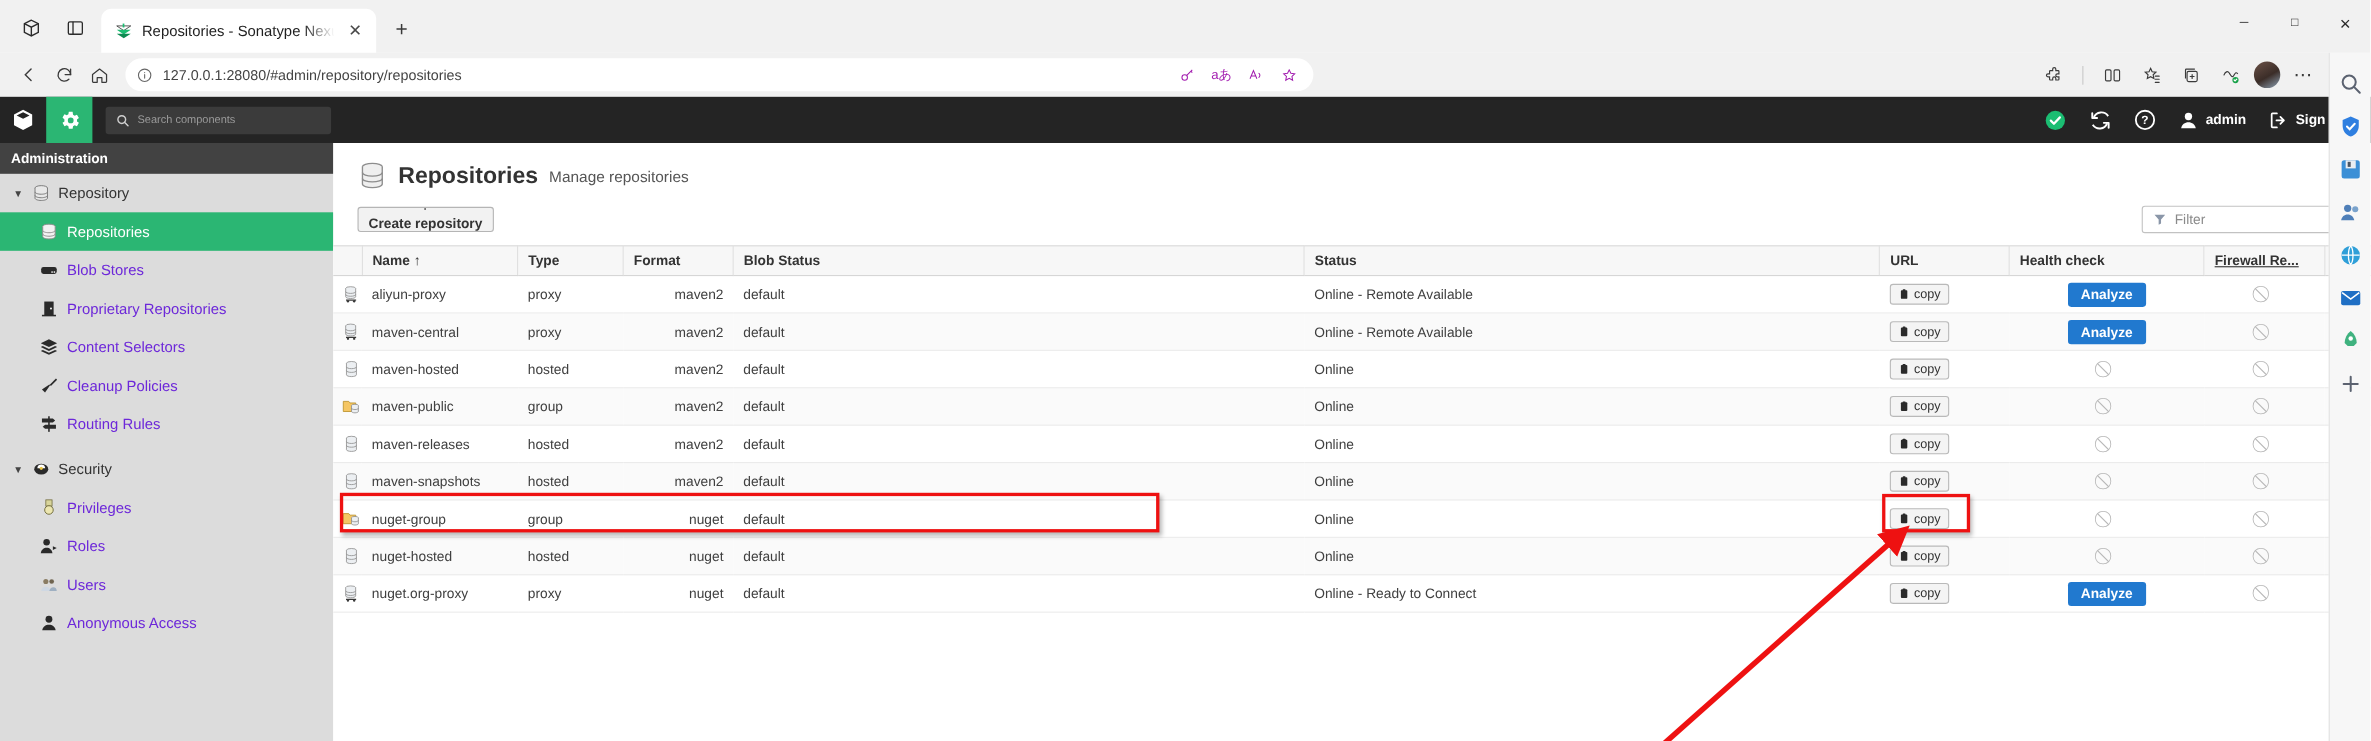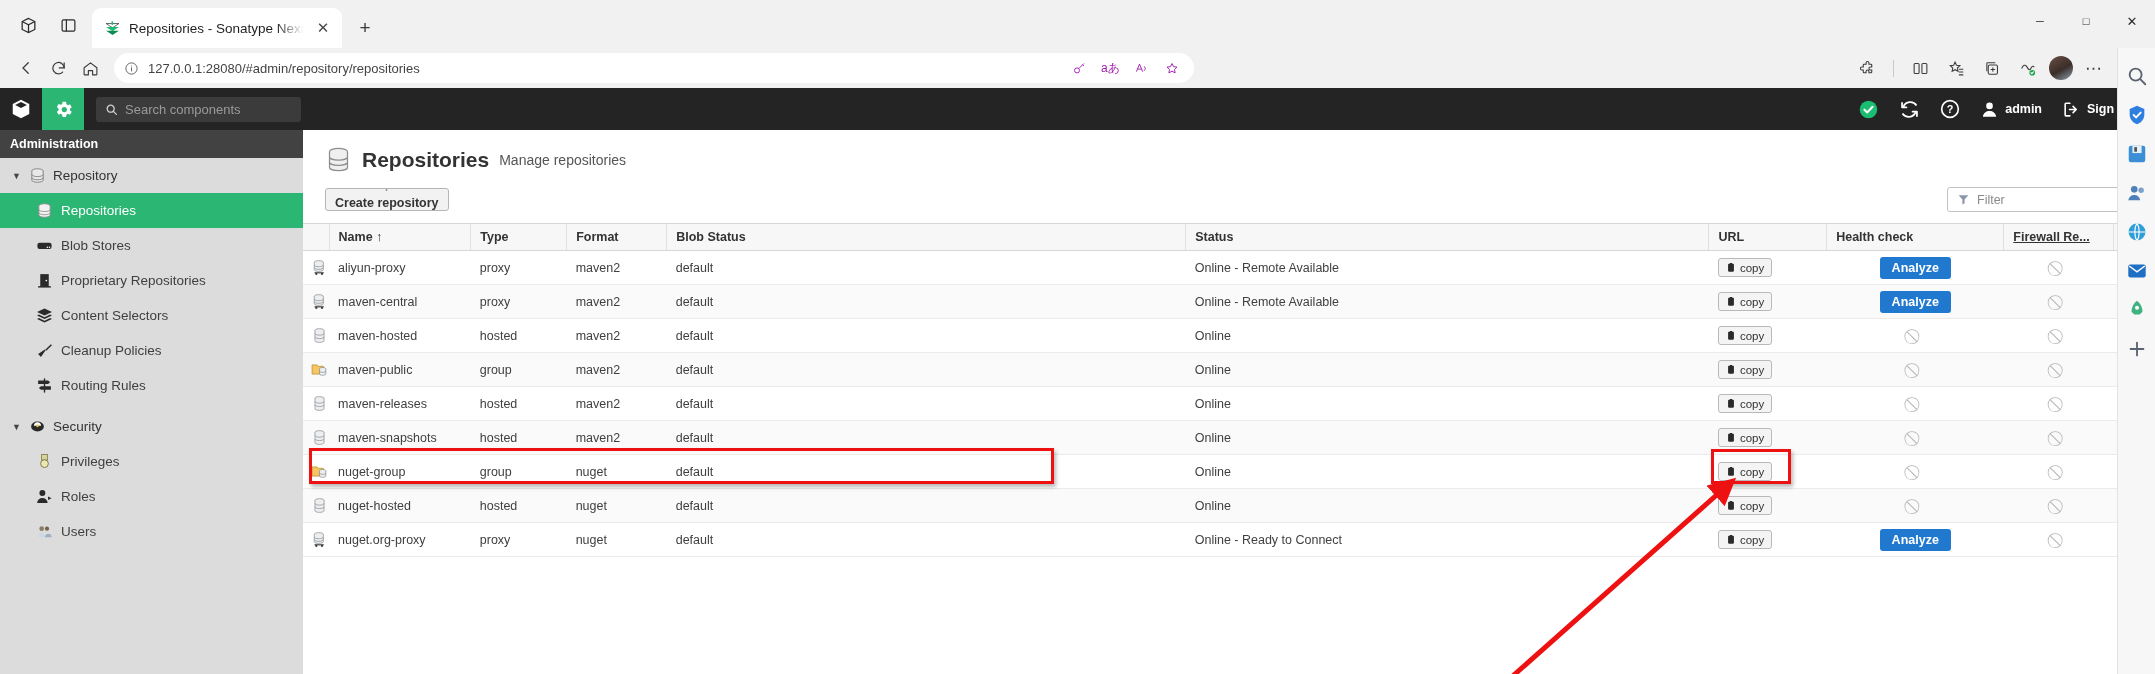--- a/index.html
+++ b/index.html
@@ -110,21 +110,21 @@
   .nx-navbtn {
     width: 42px; height: 42px; display: flex;
     align-items: center; justify-content: center;
   }
   .nx-navbtn.active { background: #2bb673; }
   .nx-search {
     width: 205px; height: 25px; background: #3b3b3b; border-radius: 3px;
     display: flex; align-items: center; gap: 7px; padding: 0 9px;
     margin-left: 12px;
   }
-  .nx-search-ph { font-size: 13px; color: #9a9a9a; }
+  .nx-search-ph { font-size: 10px; color: #9a9a9a; }
   .nx-header-right {
     margin-left: auto; display: flex; align-items: center;
     gap: 20px; padding-right: 18px;
   }
   .nx-hitem {
     display: flex; align-items: center; gap: 6px;
     color: #ffffff; font-size: 12.5px; font-weight: bold;
   }
 
   
@@ -139,21 +139,21 @@
     font-size: 12.5px; font-weight: bold;
     display: flex; align-items: center; padding-left: 10px;
   }
   .nx-group {
     height: 35px; display: flex; align-items: center; gap: 7px;
     padding-left: 12px; color: #333333; font-size: 13.5px;
   }
   .nx-caret { font-size: 9px; color: #444; width: 10px; }
   .nx-item {
     height: 35px; display: flex; align-items: center; gap: 8px;
-    padding-left: 36px; color: #404040; font-size: 13.5px;
+    padding-left: 36px; color: #6d28d9; font-size: 13.5px;
   }
   .nx-item.selected { background: #2bb673; color: #ffffff; }
   .ico { width: 17px; height: 17px; flex-shrink: 0; display:block; }
 
   
   .nx-main { flex: 1; background: #ffffff; position: relative; min-width: 0; }
 
   .page-head {
     display: flex; align-items: center; gap: 10px;
     padding: 16px 0 14px 22px;
@@ -188,21 +188,21 @@
   }
   .grid thead th.first-col { border-right: 1px solid #e0e0e0; width: 24px; padding: 0; }
   .grid tbody td {
     height: 34px; color: #404040; padding: 0 9px;
     border-bottom: 1px solid #ebebeb; white-space: nowrap;
   }
   .grid tbody tr.alt td { background: #fafafa; }
   .c-icon { width: 24px; padding: 0 0 0 8px !important; }
   .c-name  { width: 136px; }
   .c-type  { width: 92px; }
-  .c-format{ width: 96px; }
+  .c-format{ width: 96px; text-align: right; }
   .c-blob  { width: 498px; }
   .c-status{ width: 502px; }
   .c-url   { width: 113px; }
   .c-health{ width: 170px; text-align: center; }
   .c-fw    { width: 105px; text-align: center; text-decoration: underline; }
   .c-arrow { width: 40px; text-align: center; }
 
   .btn-copy {
     display: inline-flex; align-items: center; gap: 4px;
     height: 19px; padding: 0 7px; font-size: 11.5px; color: #333333;
@@ -506,20 +506,27 @@
     <div class="nx-item">
       <svg class="ico" viewBox="0 0 24 24">
         <circle cx="8" cy="8" r="3.3" fill="#8a7c63"></circle>
           <circle cx="15.5" cy="8" r="3" fill="#6f6450"></circle>
         <path d="M2 20c.5-3.4 2.9-5.4 6-5.4s5.5 2 6 5.4z" fill="#cfd8e3"></path>
         <path d="M12.5 20c.4-2.9 2.5-4.7 5.2-4.7s4.3 1.8 4.3 4.7z" fill="#9fb0c2"></path>
       </svg>
       <span>Users</span>
     </div>
 
+    <div class="nx-item">
+      <svg class="ico" viewBox="0 0 24 24" fill="#2a2a2a">
+        <circle cx="12" cy="7" r="4.4"></circle>
+          <path d="M3.4 21c.6-4.4 4.2-7 8.6-7s8 2.6 8.6 7z"></path>
+      </svg>
+      <span>Anonymous Access</span>
+    </div>
   </div>
 
   <div class="nx-main">
 
     <div class="page-head">
       <svg width="27" height="27" viewBox="0 0 24 24">
         <ellipse cx="12" cy="5" rx="8" ry="2.8" fill="#efefef" stroke="#8d8d8d" stroke-width="1.1"></ellipse>
         <path d="M4 5v14c0 1.6 3.6 2.8 8 2.8s8-1.2 8-2.8V5" fill="#efefef" stroke="#8d8d8d" stroke-width="1.1"></path>
         <path d="M4 9.7c0 1.6 3.6 2.8 8 2.8s8-1.2 8-2.8M4 14.4c0 1.6 3.6 2.8 8 2.8s8-1.2 8-2.8" fill="none" stroke="#8d8d8d" stroke-width="1.1"></path>
       </svg>

